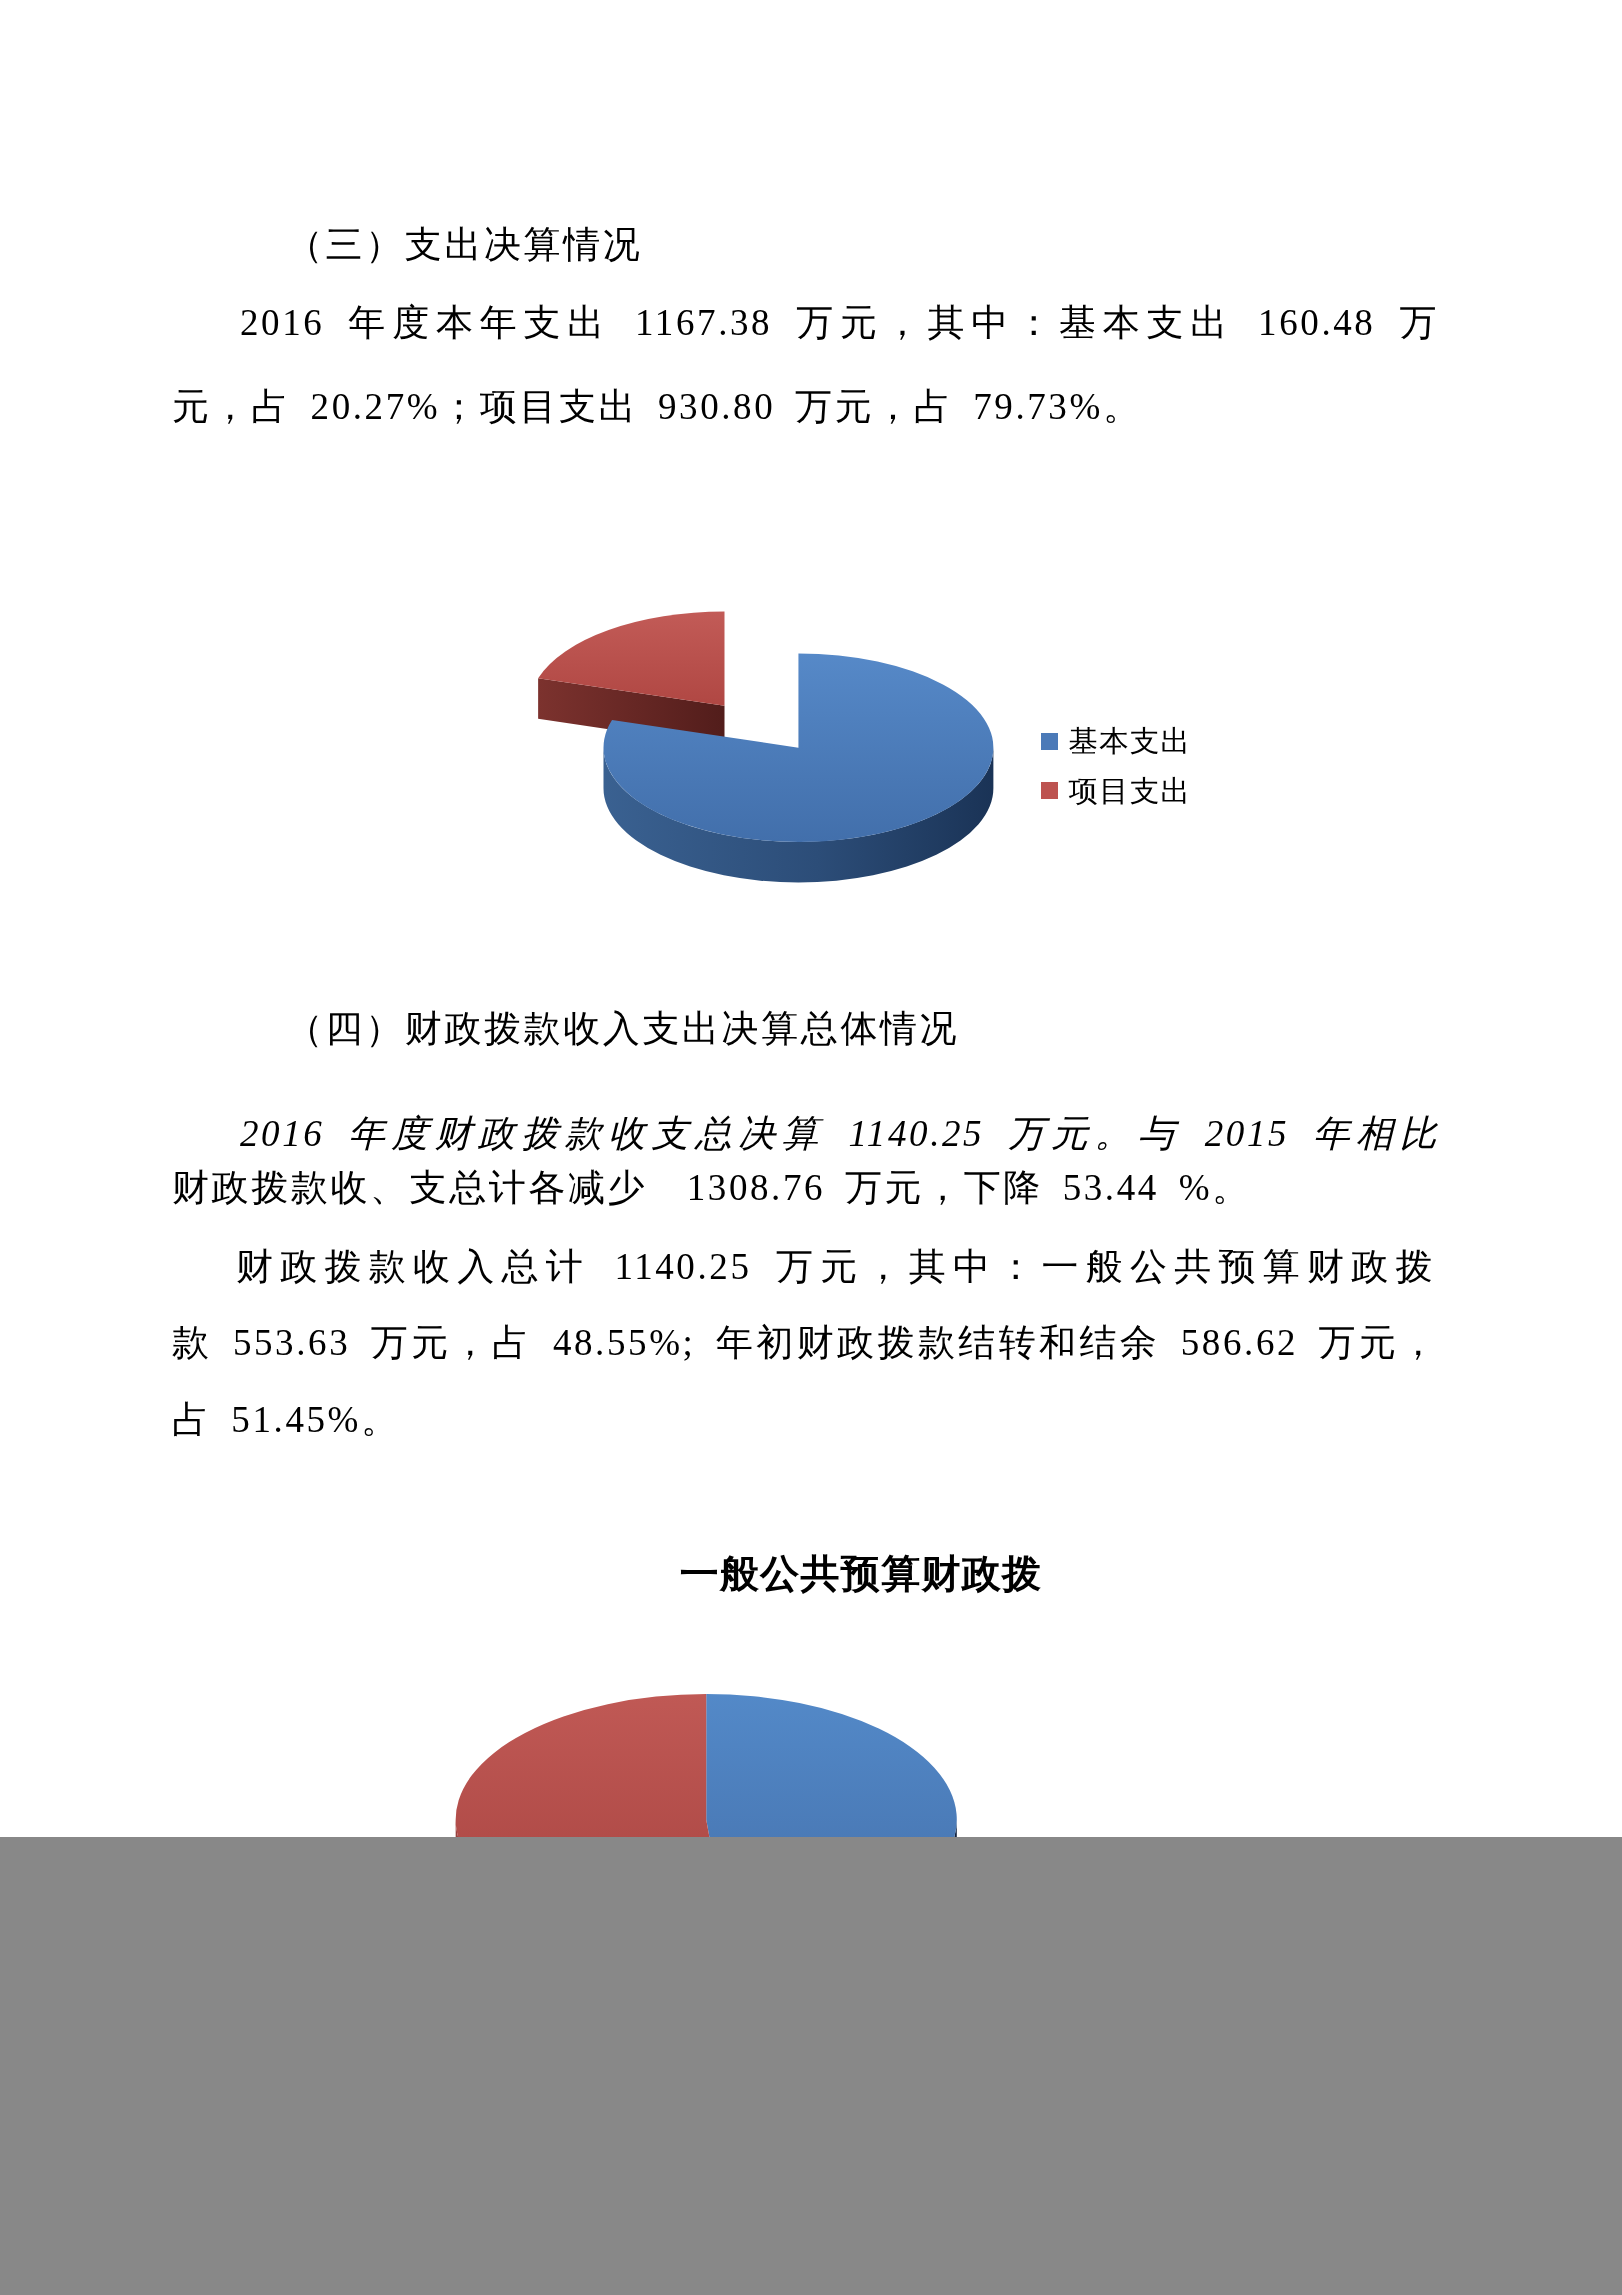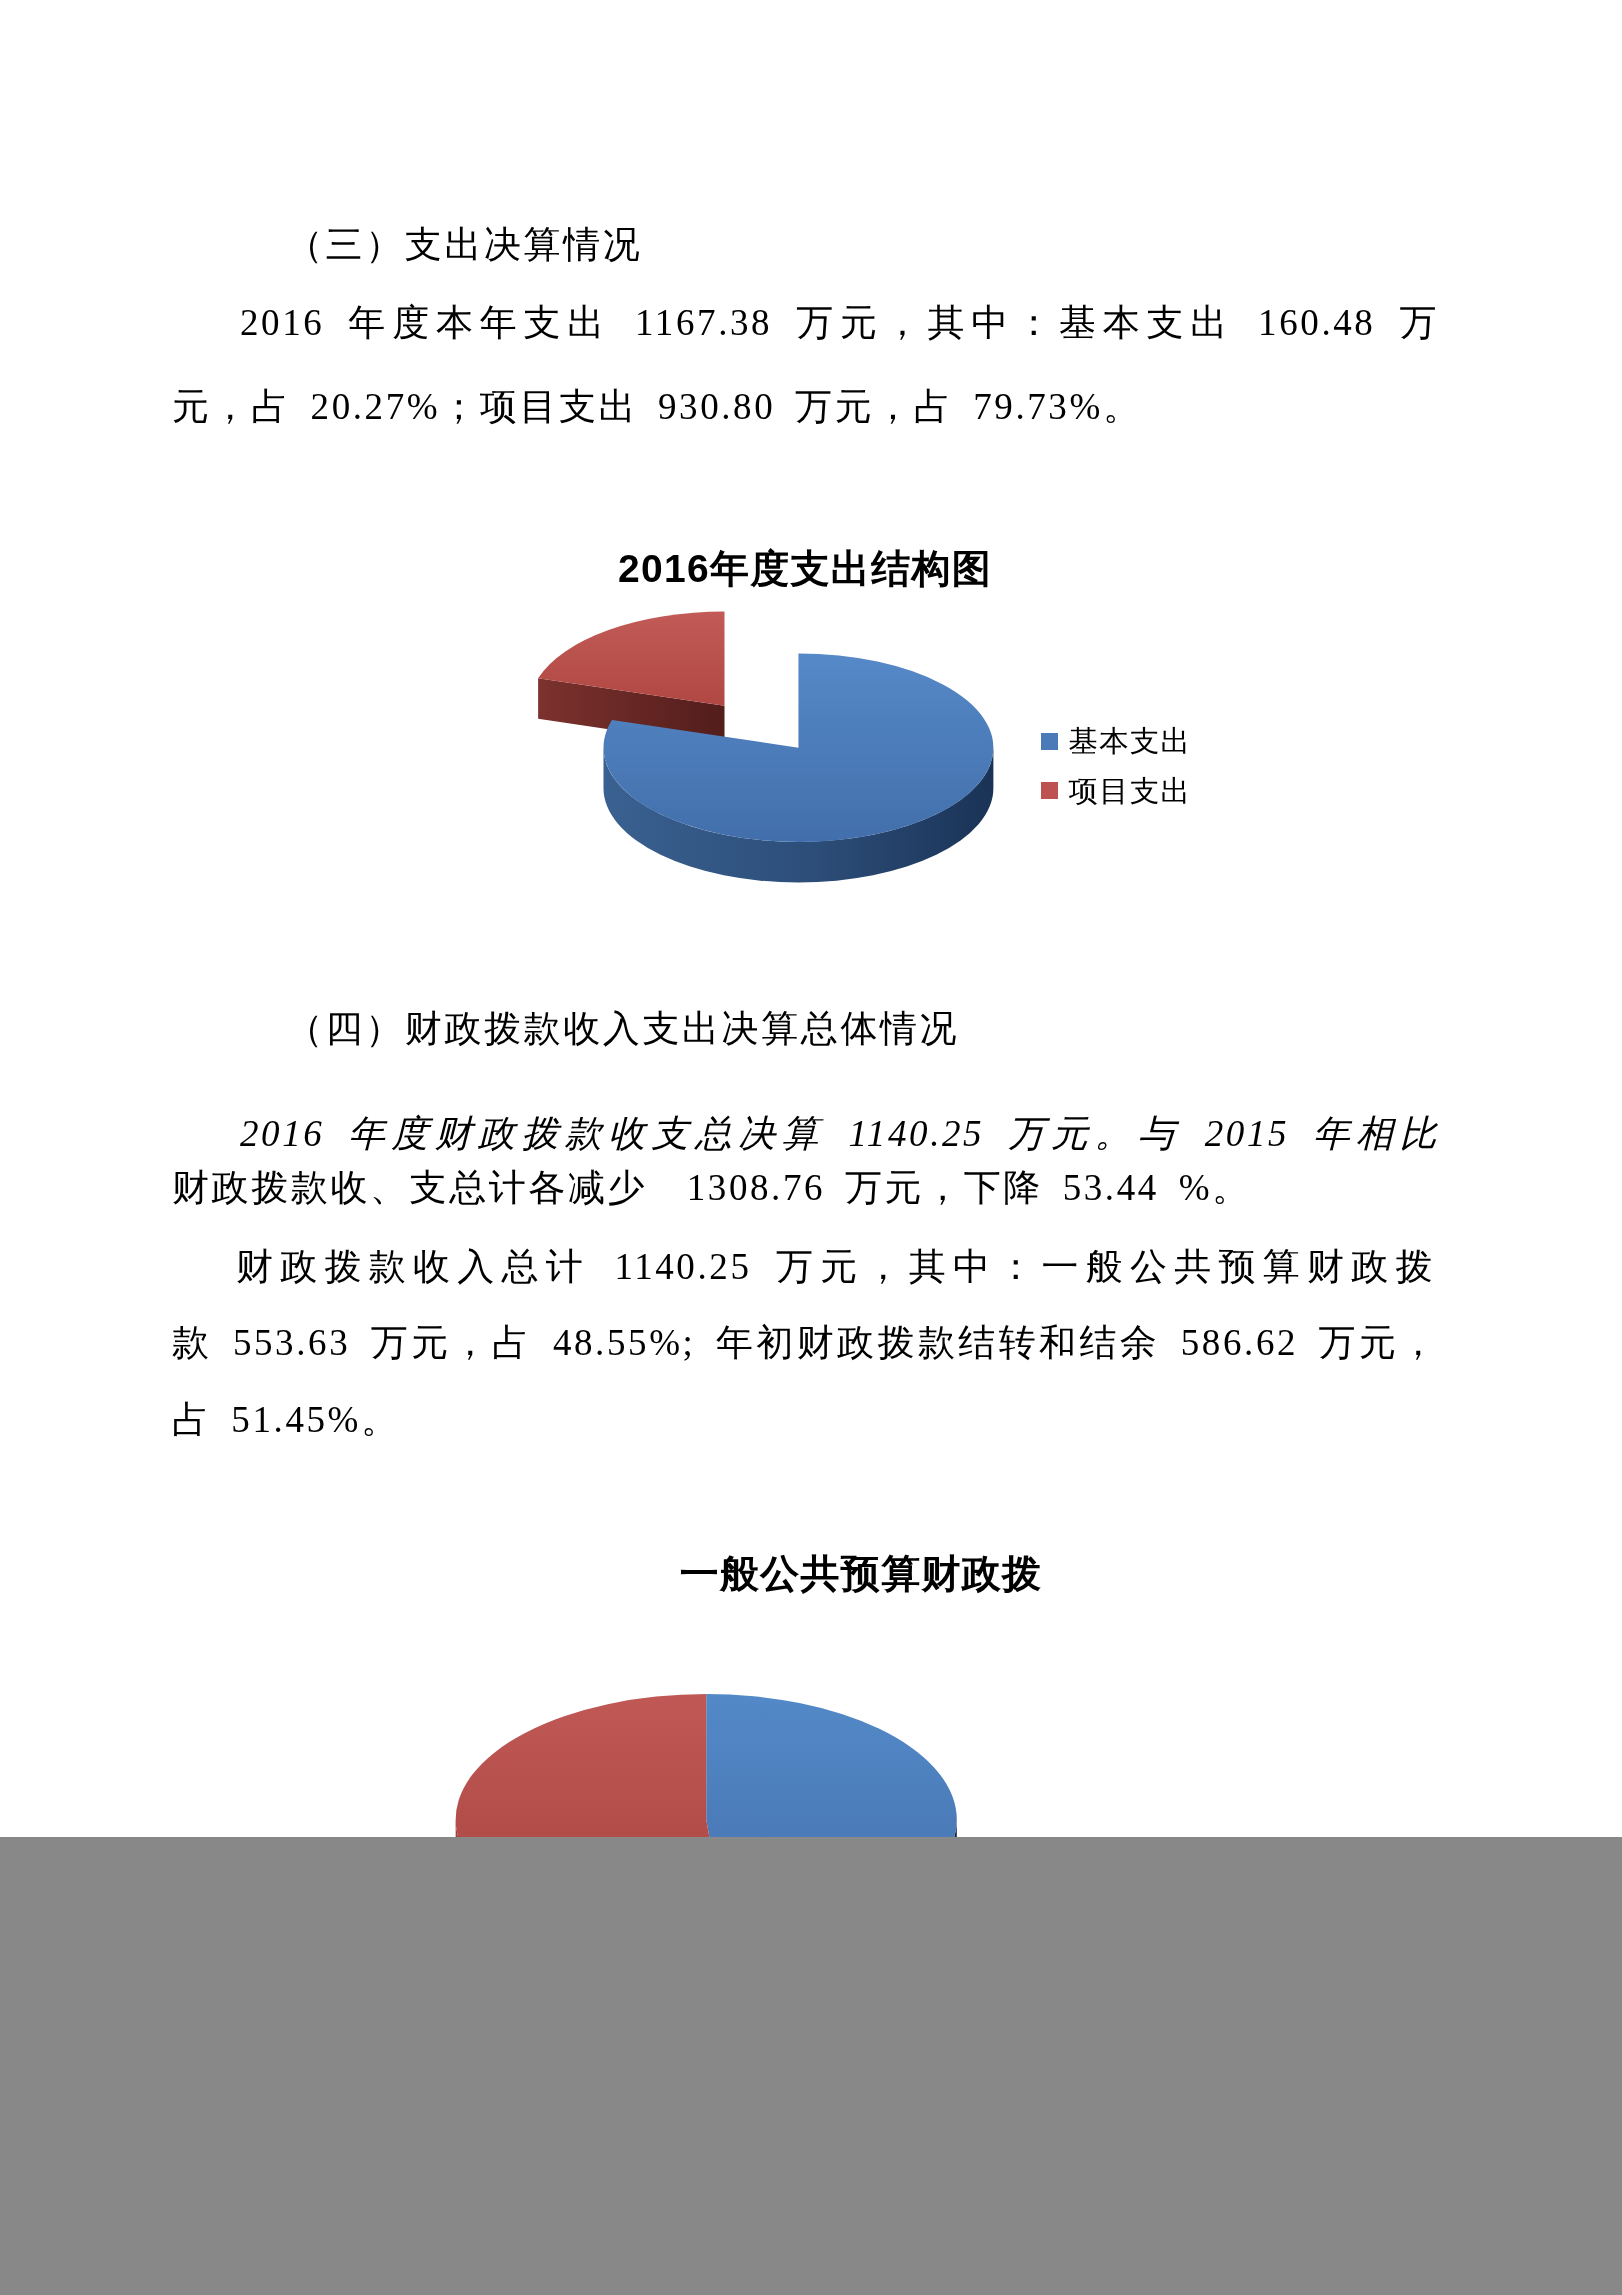--- a/index.html
+++ b/index.html
@@ -27,21 +27,20 @@
 </style>
 </head>
 <body>
 
 <div class="page">
 
   <div class="ln" style="left:286px;top:221px;">（三）支出决算情况</div>
   <div class="ln just" style="left:240px;top:299px;width:1199px;">2016 年度本年支出 1167.38 万元，其中：基本支出 160.48 万</div>
   <div class="ln" style="left:172px;top:383px;">元，占 20.27%；项目支出 930.80 万元，占 79.73%。</div>
 
-  <div class="chart-title" style="left:393px;top:547px;width:824px;">2016年度支出结构图</div>
 
   <svg id="pie1" class="pie-svg" style="left:517px;top:609px;width:504px;height:314px;" viewBox="0 0 770 480" xmlns="http://www.w3.org/2000/svg">
     <defs>
       <linearGradient id="p1bTop" x1="0" y1="0" x2="0" y2="1">
         <stop offset="0" stop-color="#5689c8"></stop>
           <stop offset="1" stop-color="#426fab"></stop>
       </linearGradient>
       <linearGradient id="p1bRim" x1="0" y1="0" x2="1" y2="0">
         <stop offset="0" stop-color="#3a6191"></stop>
           <stop offset="0.55" stop-color="#2c4d78"></stop>

